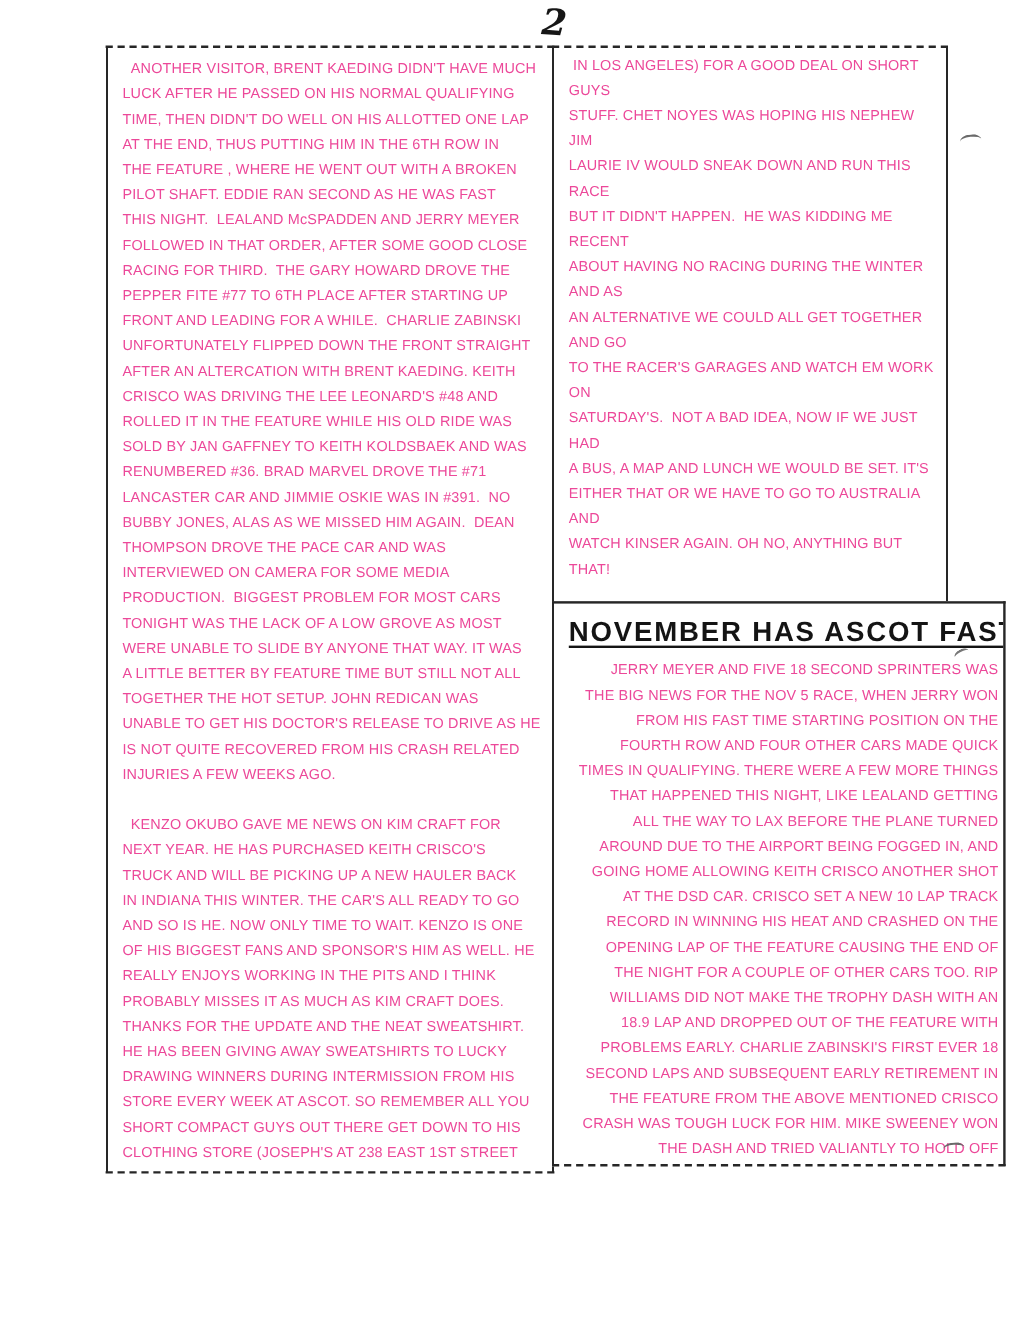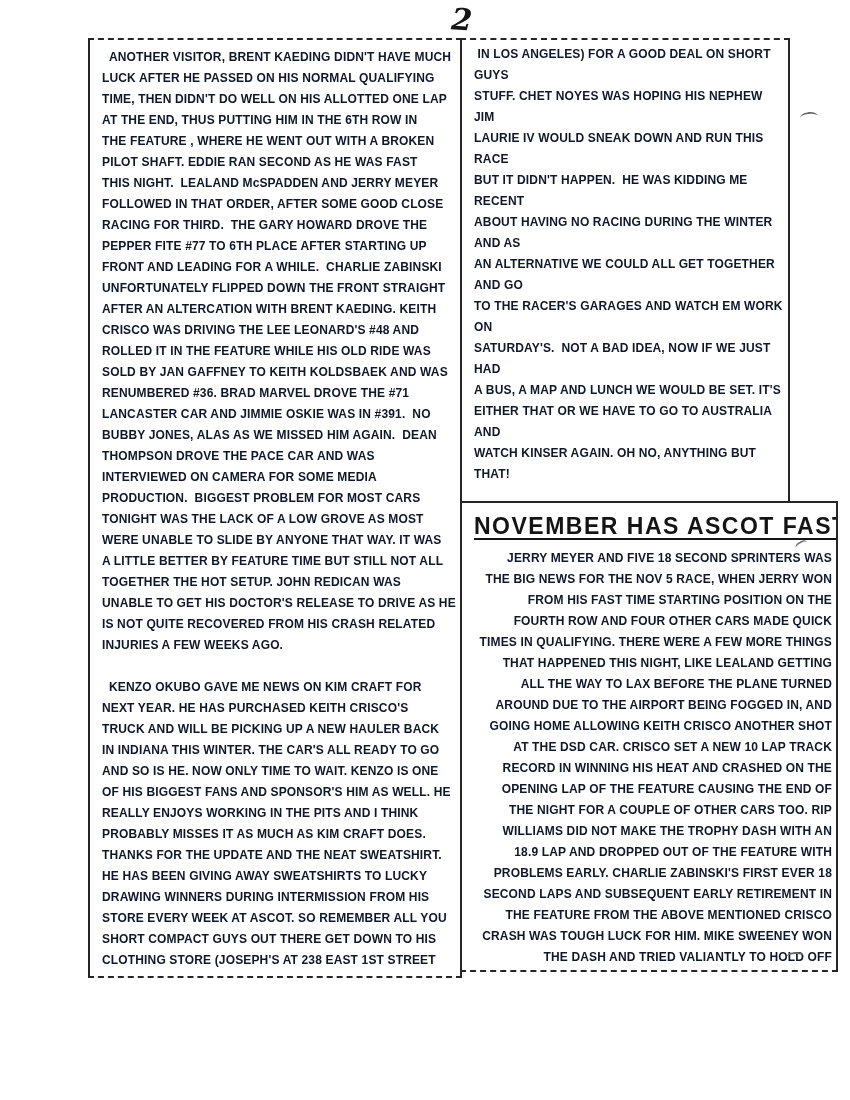--- a/index.html
+++ b/index.html
@@ -57,23 +57,23 @@
     top: 501px;
     width: 378px;
     height: 471px;
     border-bottom-style: dashed;
   }
   .body-text {
     white-space: pre-wrap;
     font-size: 12px;
     line-height: 21px;
     letter-spacing: 0.15px;
-    color: #0f172a;
+    color: #ec4899;
     padding: 6px 4px 0 12px;
-    font-weight: 700;
+    font-weight: 400;
   }
   .left-box .body-text { padding-top: 7px; }
   .right-top-box .body-text { padding-top: 4px; }
   .headline {
     margin: 10px 10px 4px 12px;
     font-size: 23px;
     font-weight: bold;
     letter-spacing: 1.5px;
     color: #141414;
     text-decoration: underline;

